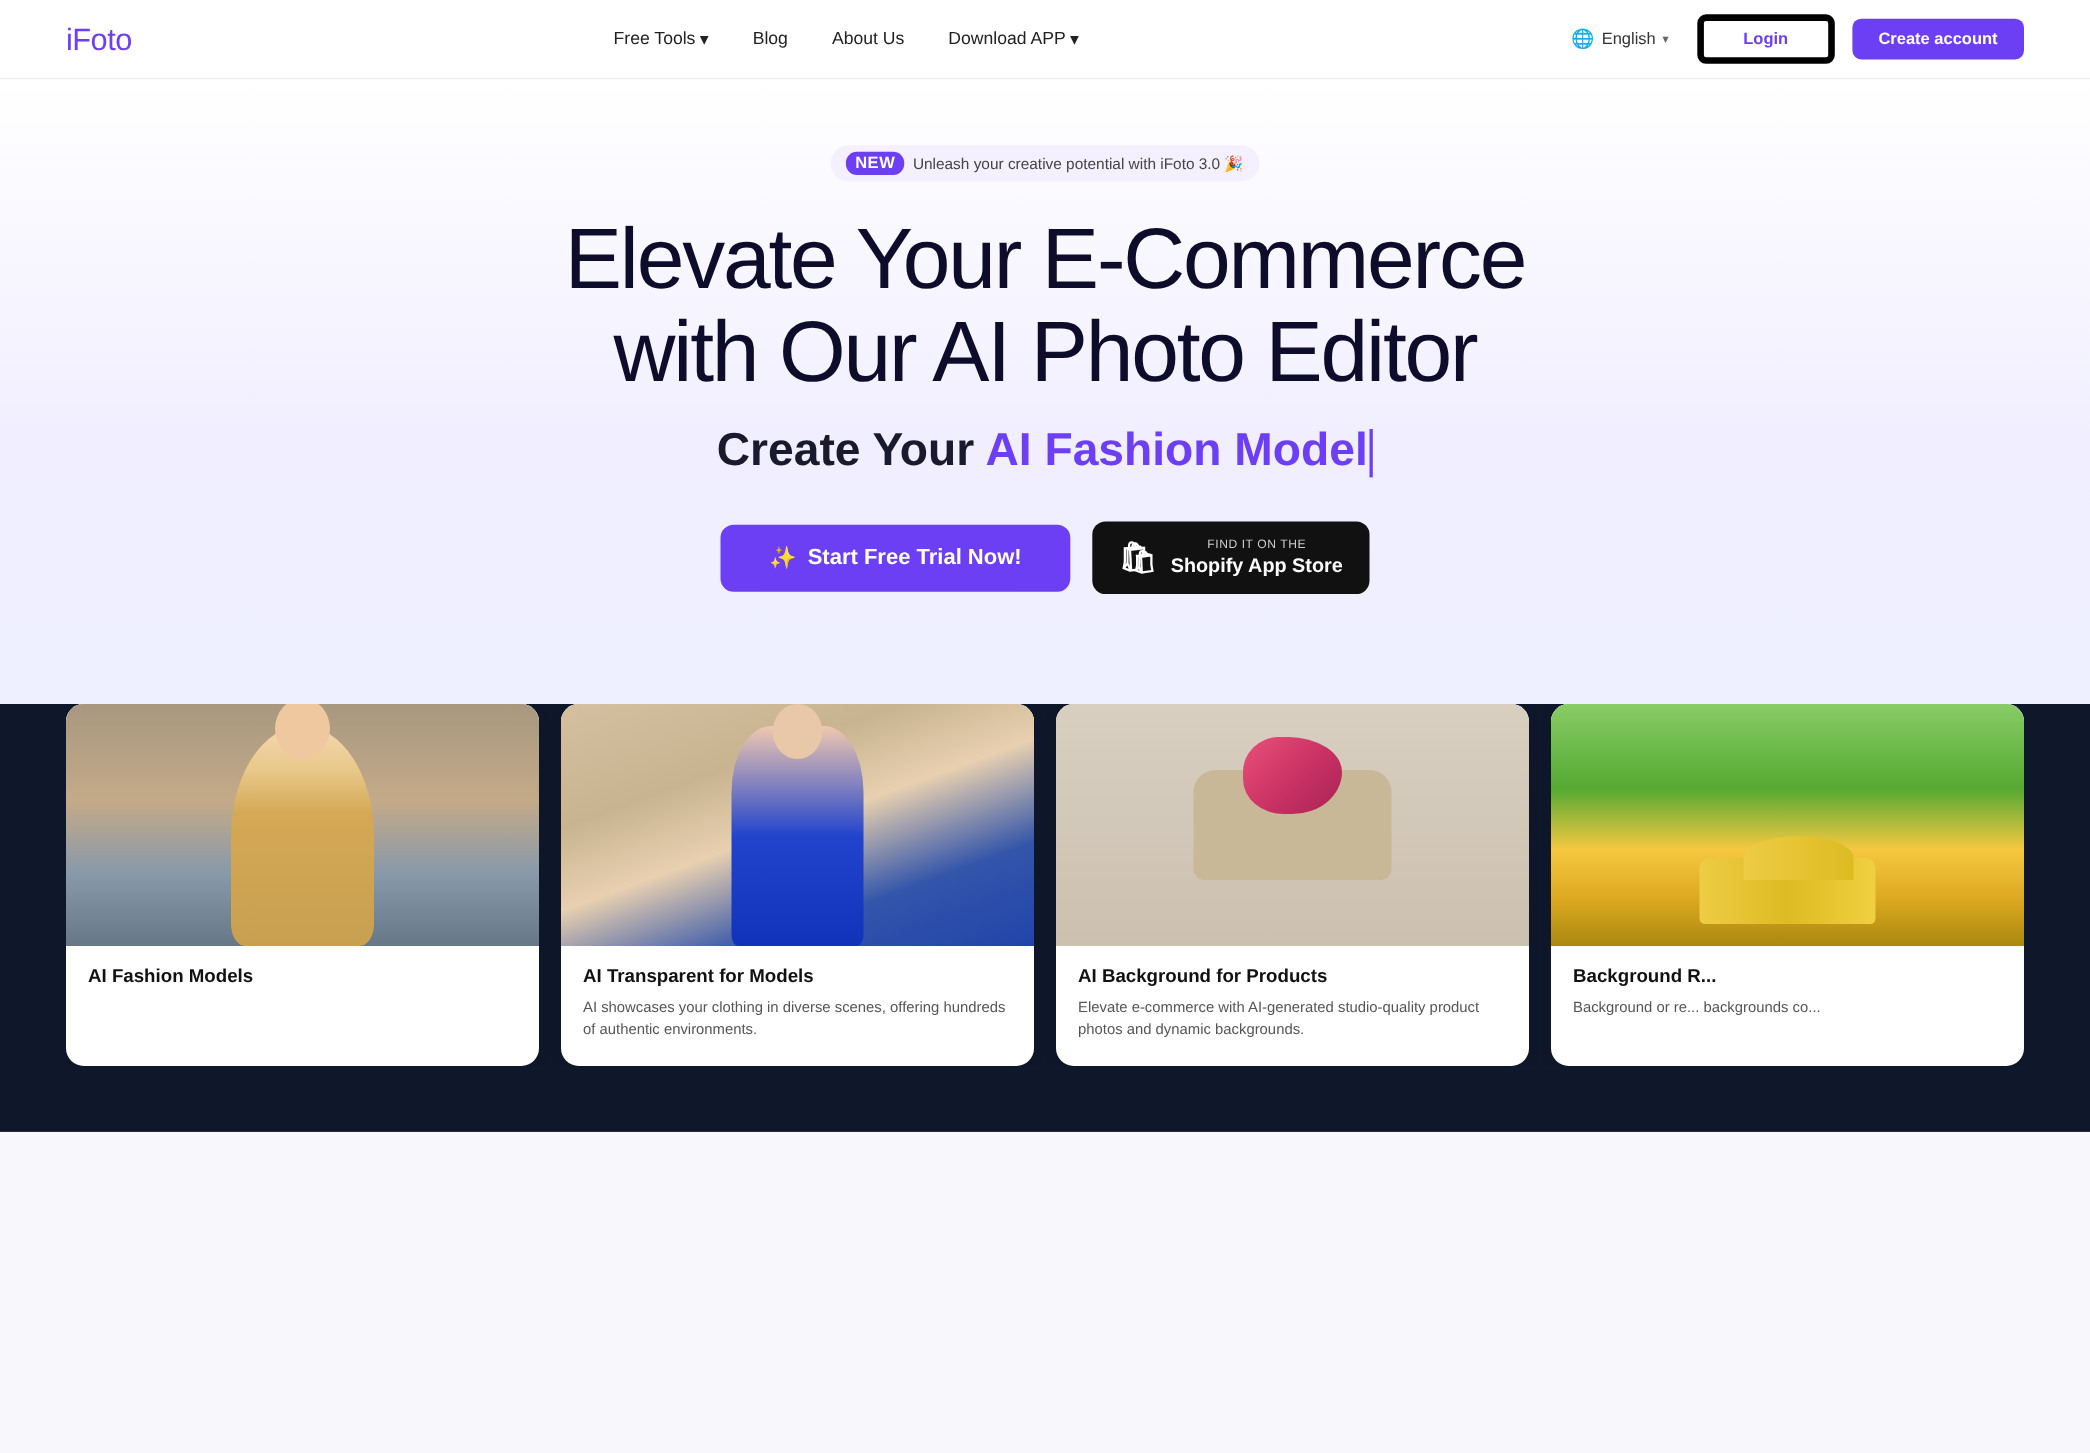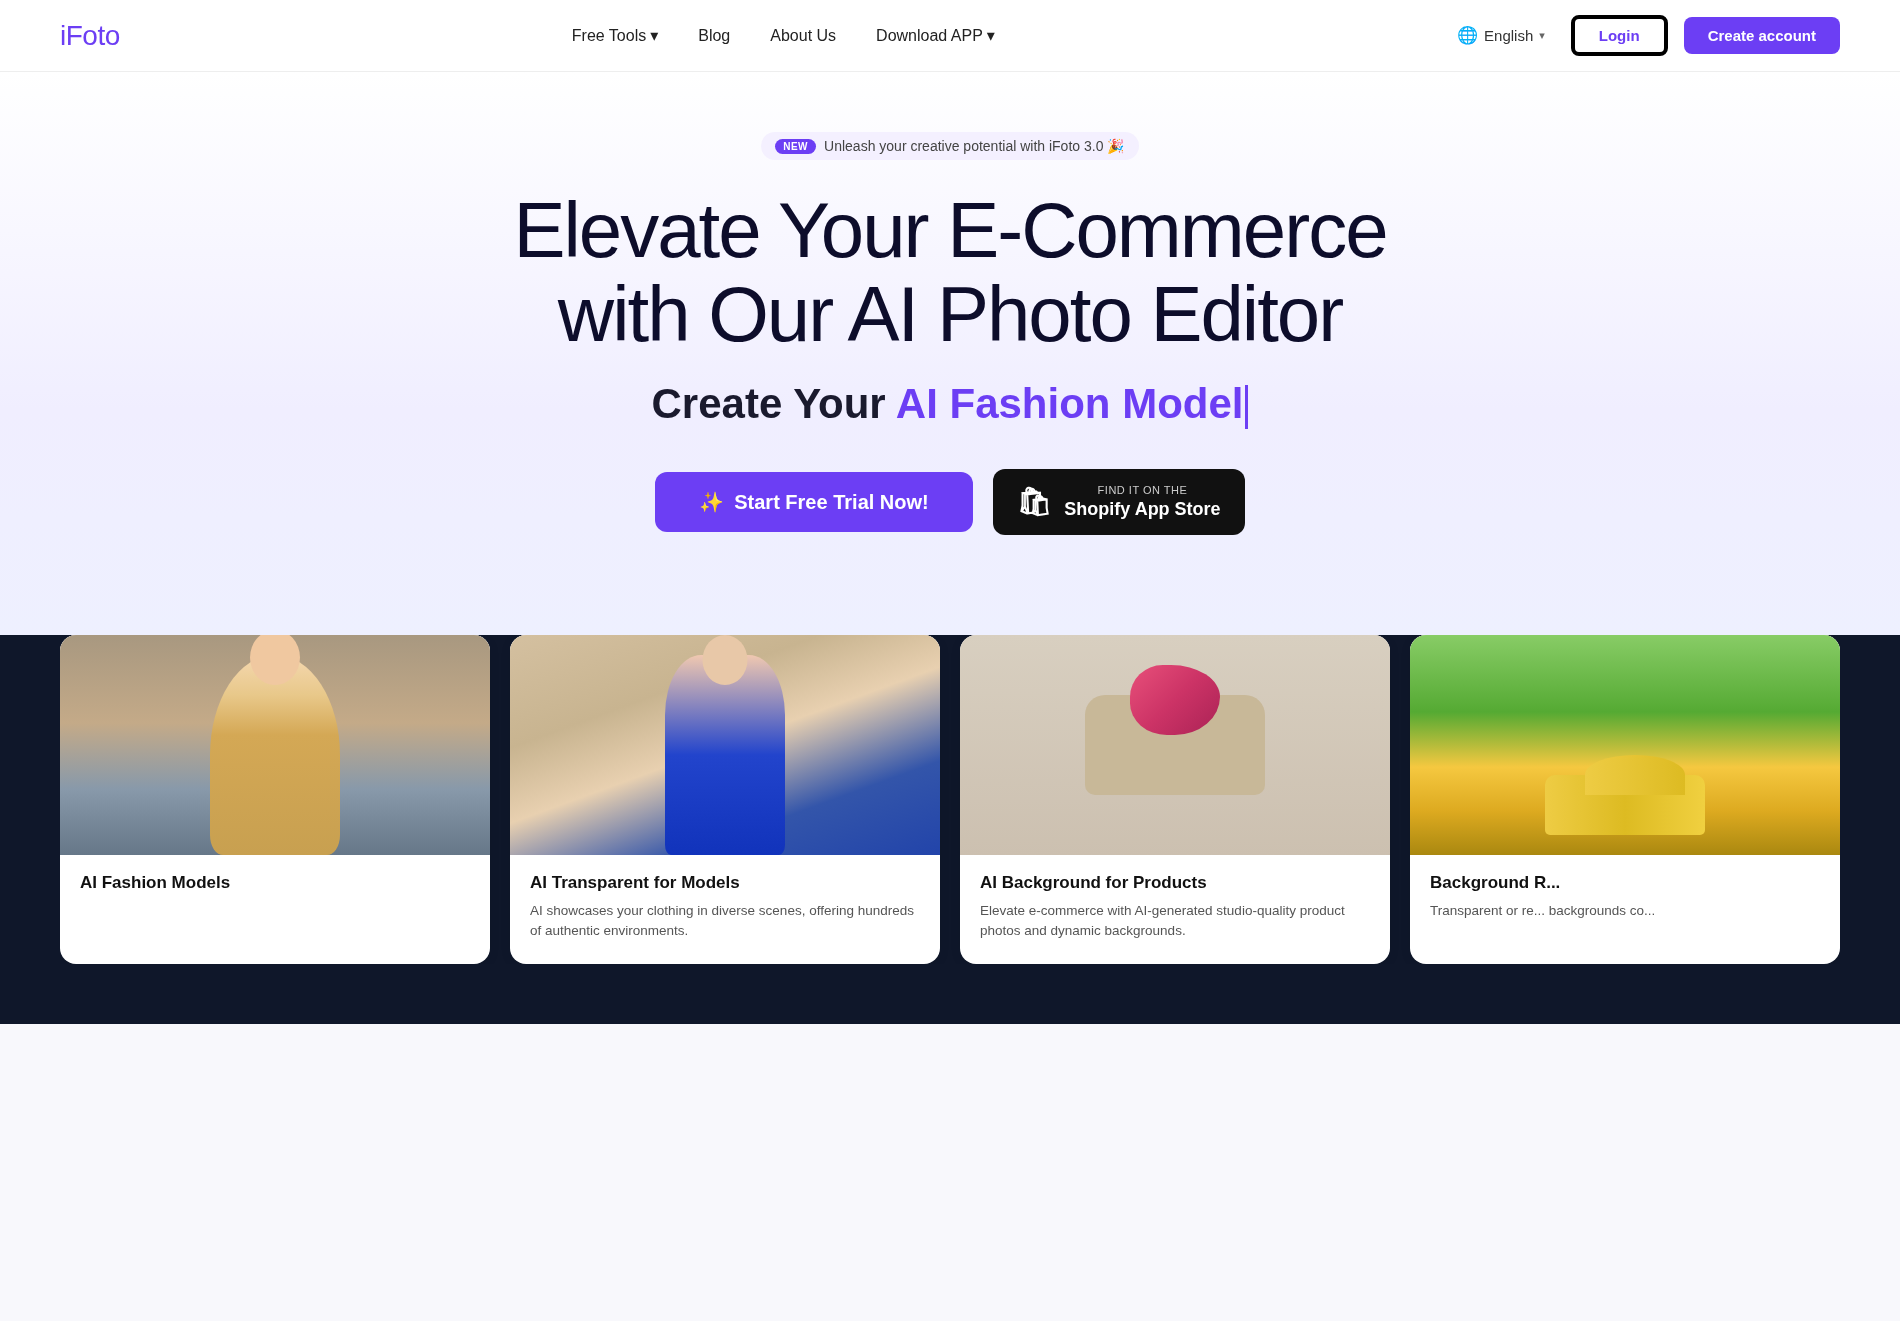--- a/index.html
+++ b/index.html
@@ -19,41 +19,41 @@
     }
     .nav-right { display: flex; align-items: center; gap: 16px; }
     .lang-btn {
       display: flex; align-items: center; gap: 6px; font-size: 15px;
       color: #333; cursor: pointer; padding: 6px 10px; border-radius: 6px;
       background: none; border: none;
     }
     .globe-icon { font-size: 17px; }
     .chevron { font-size: 11px; color: #666; }
     .login-btn {
-      padding: 8px 24px; border: 4px solid #000000; border-radius: 8px;
+      padding: 8px 36px; border: 6px solid #000000; border-radius: 8px;
       color: #6c3ef4; font-size: 15px; font-weight: 600; background: none;
       cursor: pointer;
     }
     .create-btn {
       padding: 10px 24px; border-radius: 8px; background: #6c3ef4;
       color: #fff; font-size: 15px; font-weight: 600; border: none; cursor: pointer;
     }
 
     
     .hero {
       text-align: center; padding: 60px 40px 40px;
       background: linear-gradient(180deg, #fff 0%, #f0eeff 60%, #eef0ff 100%);
     }
     .new-badge-wrapper { display: flex; justify-content: center; margin-bottom: 28px; }
     .new-badge {
       display: flex; align-items: center; gap: 8px;
       background: #f4f0ff; border-radius: 20px; padding: 6px 14px;
     }
     .new-tag {
-      background: #6c3ef4; color: #fff; font-size: 10px; font-weight: 700;
+      background: #6c3ef4; color: #fff; font-size: 15px; font-weight: 700;
       padding: 2px 8px; border-radius: 10px; letter-spacing: 0.5px;
     }
     .new-text { font-size: 14px; color: #444; }
     .hero-title {
       font-size: 78px; font-weight: 400; line-height: 1.08;
       color: #0d0d2b; letter-spacing: -2px; margin-bottom: 24px;
     }
     .hero-subtitle {
       font-size: 42px; font-weight: 700; color: #1a1a2e; margin-bottom: 40px;
     }
@@ -203,18 +203,18 @@
     <div class="card" style="overflow:hidden;">
       <div class="card-img">
         <div style="width:100%;height:220px;background:linear-gradient(180deg,#88cc66 0%,#55aa33 35%,#f5c840 60%,#ddaa20 80%,#aa8810 100%);position:relative;overflow:hidden;">
 
           <div style="position:absolute;bottom:20px;left:50%;transform:translateX(-50%);width:160px;height:60px;background:linear-gradient(90deg,#eecc44,#ddbb22,#f0d040);border-radius:10px 10px 5px 5px;"></div>
           <div style="position:absolute;bottom:60px;left:50%;transform:translateX(-50%) translateX(10px);width:100px;height:40px;background:linear-gradient(90deg,#eecc44,#ddbb22);border-radius:50% 50% 0 0;"></div>
         </div>
       </div>
       <div class="card-body">
         <div class="card-title">Background R...</div>
-        <div class="card-desc">Transparent or re... backgrounds co...</div>
+        <div class="card-desc">Background or re... backgrounds co...</div>
       </div>
     </div>
 
   </div>
 </section>
 
 </body></html>

